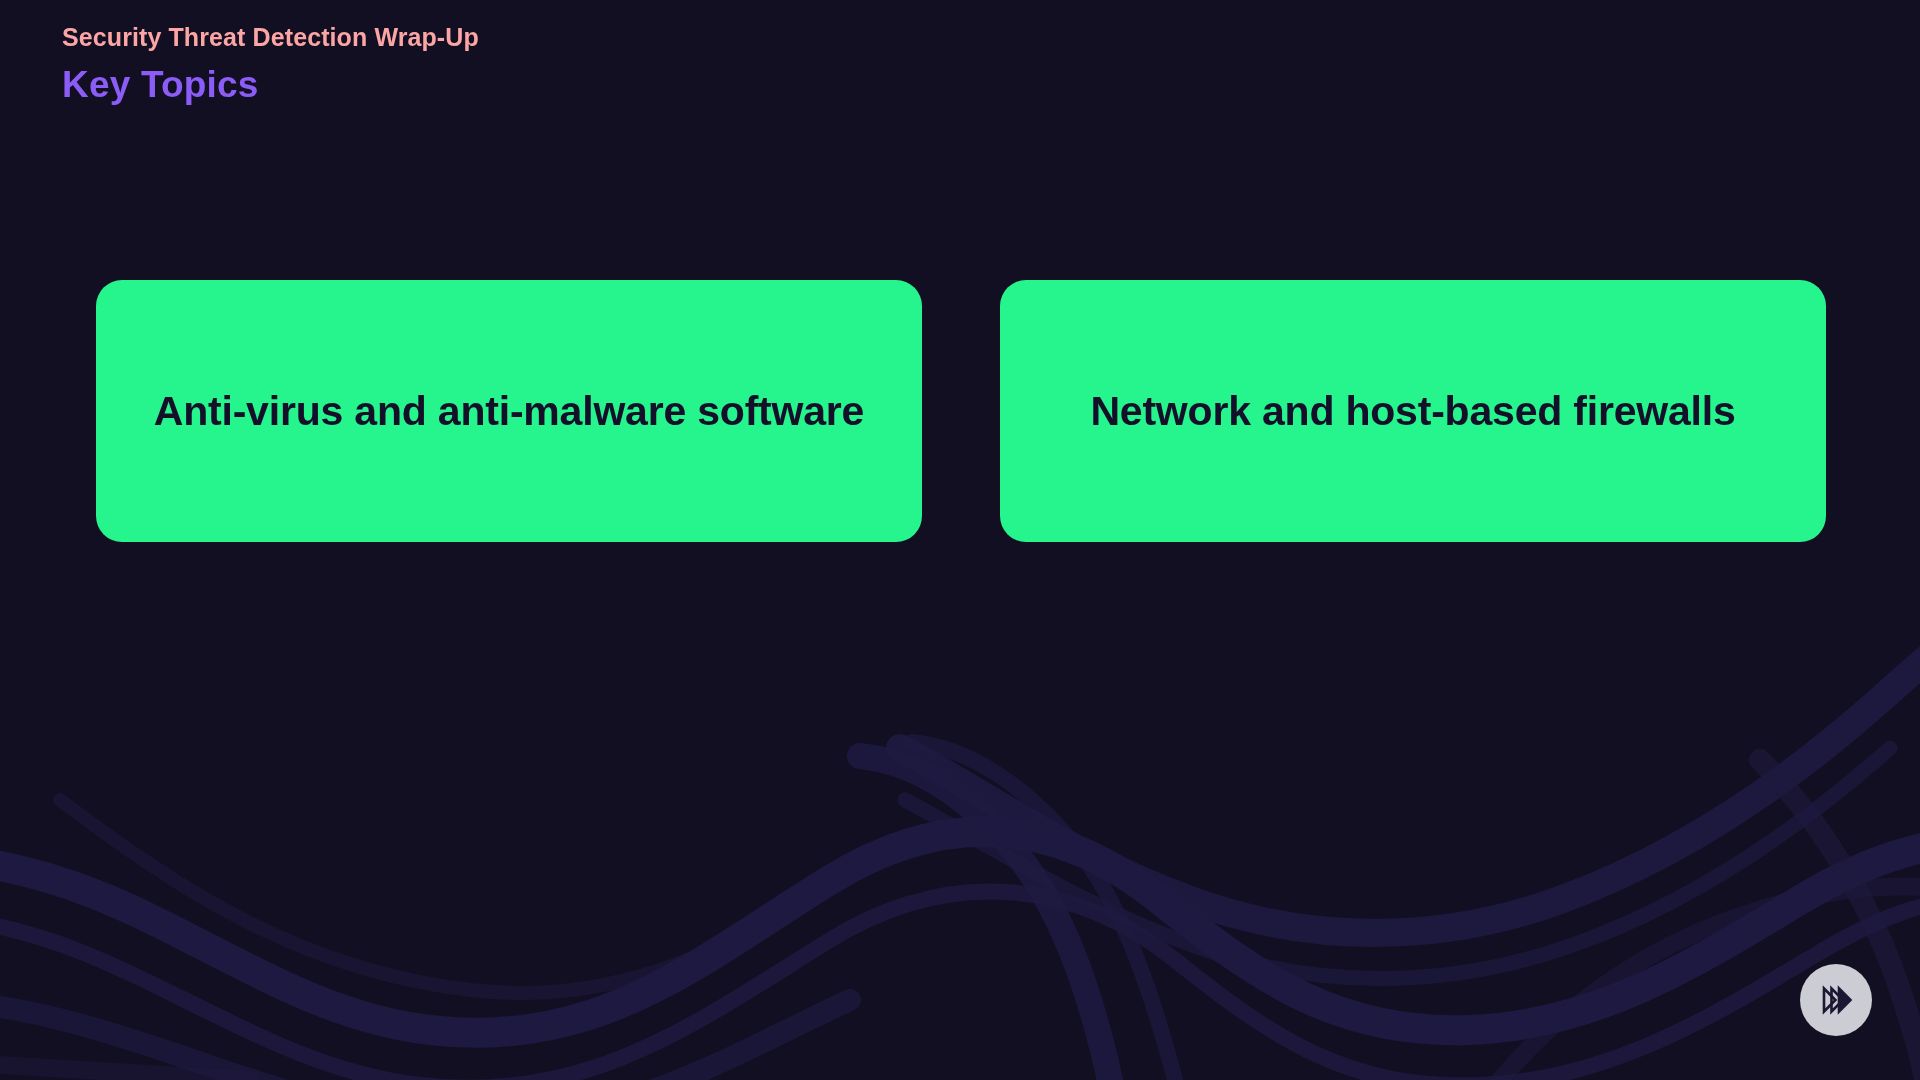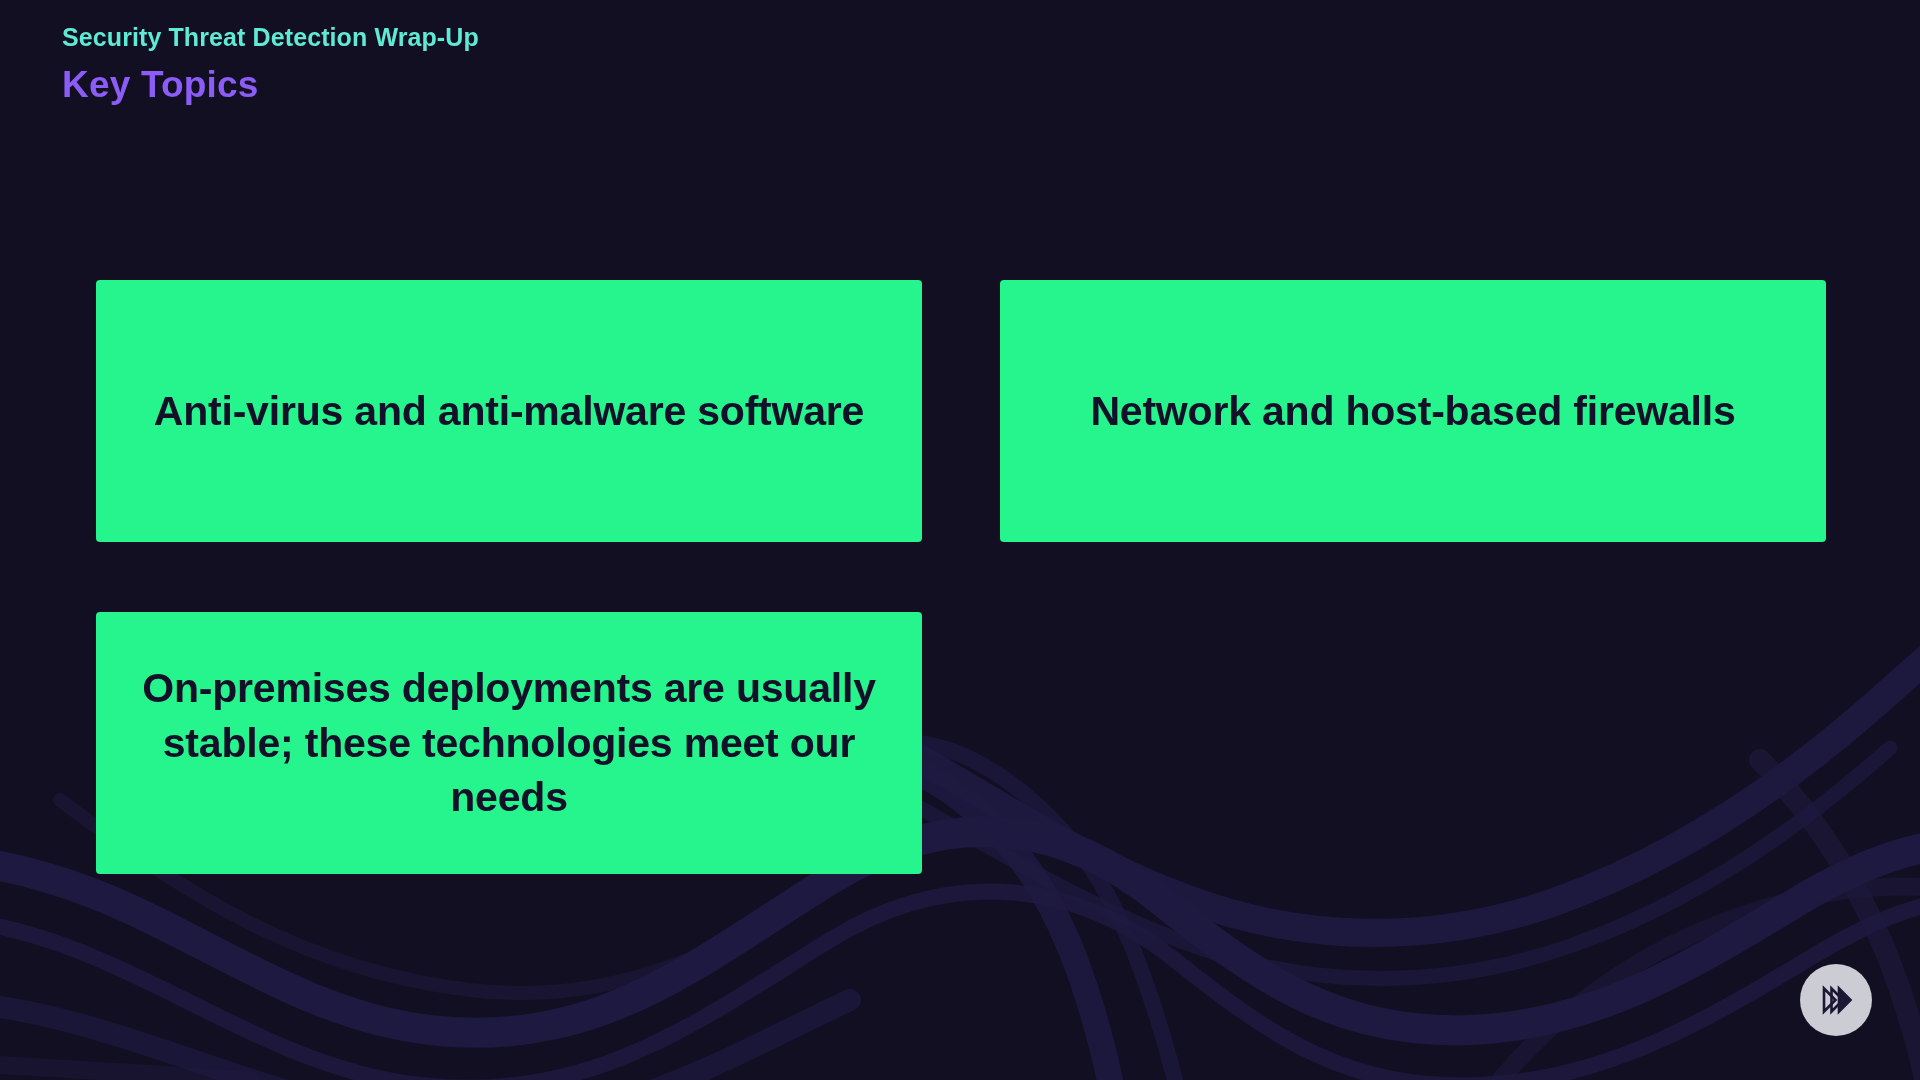--- a/index.html
+++ b/index.html
@@ -37,21 +37,21 @@
     padding: 0;
   }
 
   .slide-header {
     position: absolute;
     left: 62px;
     top: 22px;
   }
 
   .eyebrow {
-    color: #5eead4;
+    color: #fca5a5;
     font-size: 25px;
     font-weight: bold;
     letter-spacing: 0.1px;
     line-height: 1.2;
     white-space: nowrap;
   }
 
   .slide-title {
     color: #8b5cf6;
     font-size: 37px;
@@ -70,21 +70,21 @@
     width: 1730px;
     display: grid;
     grid-template-columns: 826px 826px;
     grid-template-rows: 262px 262px;
     column-gap: 78px;
     row-gap: 70px;
   }
 
   .topic-card {
     background: #25F58C;
-    border-radius: 4px;
+    border-radius: 26px;
     display: flex;
     align-items: center;
     justify-content: center;
     padding: 26px 46px;
     overflow: hidden;
   }
 
   .topic-card-text {
     color: #14102A;
     font-size: 41px;
@@ -153,23 +153,20 @@
 
     <div class="topic-card">
       <div class="topic-card-text">Anti-virus and anti-malware software</div>
     </div>
 
     <div class="topic-card">
       <div class="topic-card-text">Network and host-based firewalls</div>
     </div>
 
 
-    <div class="topic-card wide">
-      <div class="topic-card-text">On-premises deployments are usually stable; these technologies meet our needs</div>
-    </div>
 
   </div>
 
   <button class="logo-button" aria-label="Play">
     <span>
       <svg width="38" height="38" viewBox="0 0 38 38" xmlns="http://www.w3.org/2000/svg" aria-hidden="true">
         <g fill="none" stroke="#1C1733" stroke-width="2.6" stroke-linejoin="miter">
           <path d="M 7 7.5 L 7 30.5 L 18.5 19 Z"></path>
           <path d="M 14.5 7.5 L 14.5 30.5 L 26 19 Z"></path>
           <path d="M 22 7.5 L 22 30.5 L 33.5 19 Z" fill="#1C1733"></path>

